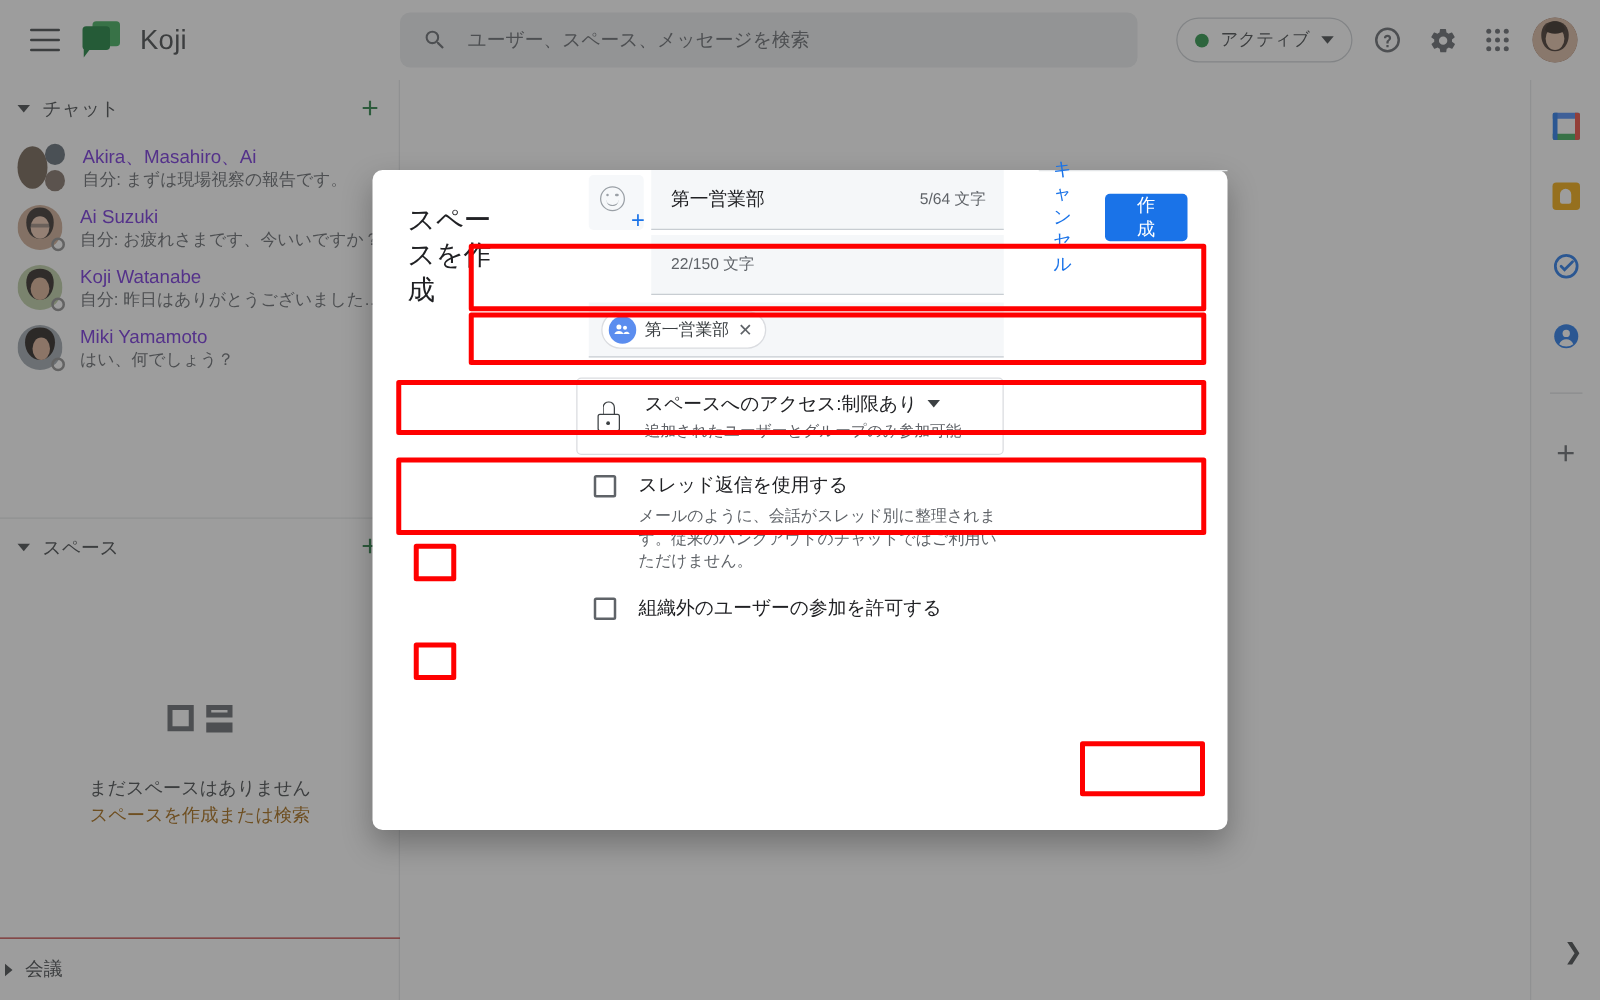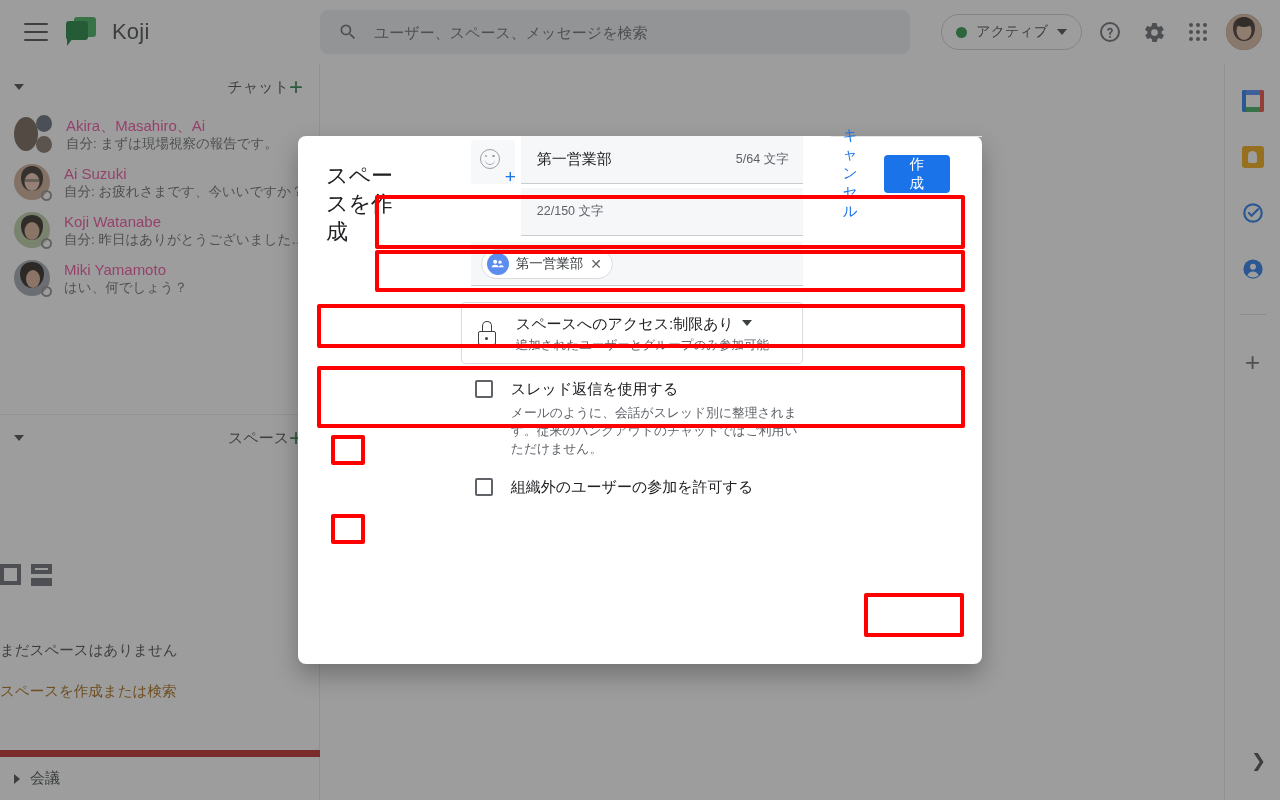--- a/index.html
+++ b/index.html
@@ -86,21 +86,21 @@
   .tri-down {
     width: 0; height: 0; border-left: 5px solid transparent;
     border-right: 5px solid transparent; border-top: 6px solid #3c4043;
     margin-right: 10px; margin-left: 4px;
   }
   .tri-right {
     width: 0; height: 0; border-top: 5px solid transparent;
     border-bottom: 5px solid transparent; border-left: 6px solid #3c4043;
     margin-right: 10px; margin-left: 4px;
   }
-  .sec-title { flex: 1; text-align: right; }
+  .sec-title { flex: 1; }
   .plus-green { font-size: 24px; color: #1e7a3c; line-height: 1; font-weight: 400; }
 
   .chat-row { height: 48px; display: flex; align-items: center; padding: 0 12px 0 14px; }
   .av { width: 36px; height: 36px; border-radius: 50%; position: relative; flex: none; }
   .av.multi { width: 38px; height: 36px; border-radius: 0; }
   .av.multi .p1 {
     position: absolute; left: 0; top: 1px; width: 24px; height: 34px;
     border-radius: 50%; background: #6b5a4a; overflow: hidden;
   }
   .av.multi .p2 {
@@ -110,47 +110,47 @@
   .av.multi .p3 {
     position: absolute; right: 0; bottom: -1px; width: 16px; height: 17px;
     border-radius: 50%; background: #7a6a60;
   }
   .pres {
     position: absolute; right: -2px; bottom: -1px; width: 11px; height: 11px;
     border-radius: 50%; border: 2px solid #8a8a8a; background: transparent;
   }
   .chat-text { margin-left: 14px; overflow: hidden; }
   .chat-name {
-    font-size: 15px; color: #ec4899; line-height: 19px;
+    font-size: 15px; color: #6d28d9; line-height: 19px;
     white-space: nowrap; overflow: hidden; text-overflow: ellipsis; max-width: 240px;
   }
   .chat-prev {
     font-size: 13.5px; color: #5f6368; line-height: 18px;
     white-space: nowrap; overflow: hidden; text-overflow: ellipsis; max-width: 245px;
   }
 
   .divider-h { height: 1px; background: #e4e6e8; margin: 6px 0 0; }
 
   .empty-spaces {
     position: absolute; left: 0; top: 500px; width: 320px;
-    display: flex; flex-direction: column; align-items: flex-start; gap: 19px;
+    display: flex; flex-direction: column; align-items: center;
   }
   .empty-icon { width: 52px; height: 40px; position: relative; margin-bottom: 16px; }
   .empty-icon i {
     position: absolute; background: #5f6368; display: block;
   }
   .empty-icon .r1 { left: 0; top: 0; width: 21px; height: 21px; border: 4px solid #5f6368; background: transparent; }
   .empty-icon .r2 { right: 0; top: 0; width: 21px; height: 10px; border: 4px solid #5f6368; background: transparent; }
   .empty-icon .r3 { right: 0; top: 14px; width: 21px; height: 7px; border: 4px solid #5f6368; background: transparent; }
   .empty-t1 { font-size: 14.5px; color: #3c4043; line-height: 22px; }
   .empty-t2 { font-size: 14.5px; color: #a16207; line-height: 22px; }
 
   .meet-sec {
     position: absolute; left: 0; bottom: 0; width: 320px; height: 50px;
-    border-top: 7px solid #b91c1c; display: flex; align-items: center; padding-left: 10px;
+    border-top: 1px solid #b91c1c; display: flex; align-items: center; 
     font-size: 15px; color: #3c4043;
   }
 
   
   .canvas {
     position: absolute; left: 321px; top: 64px; right: 56px; bottom: 0; background: #fff;
   }
 
   
   .rail {

